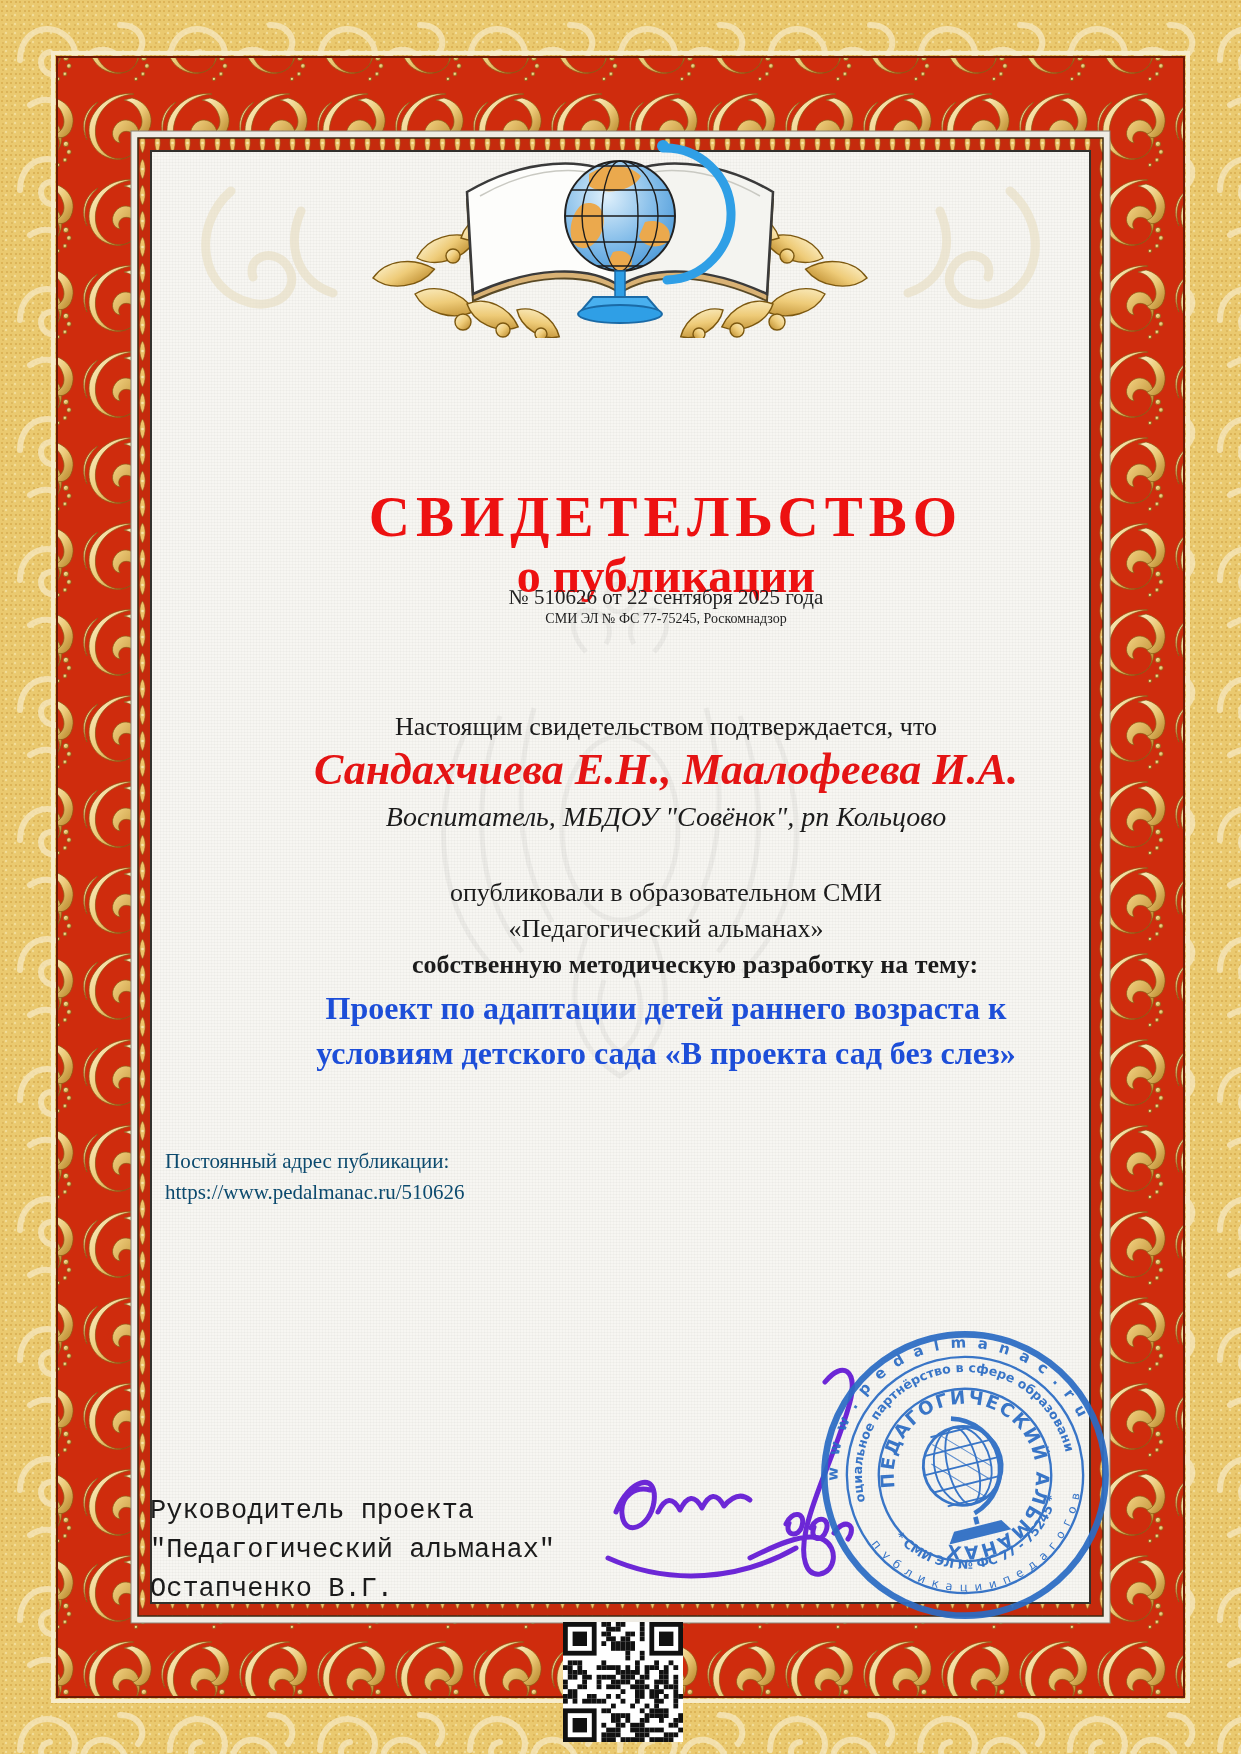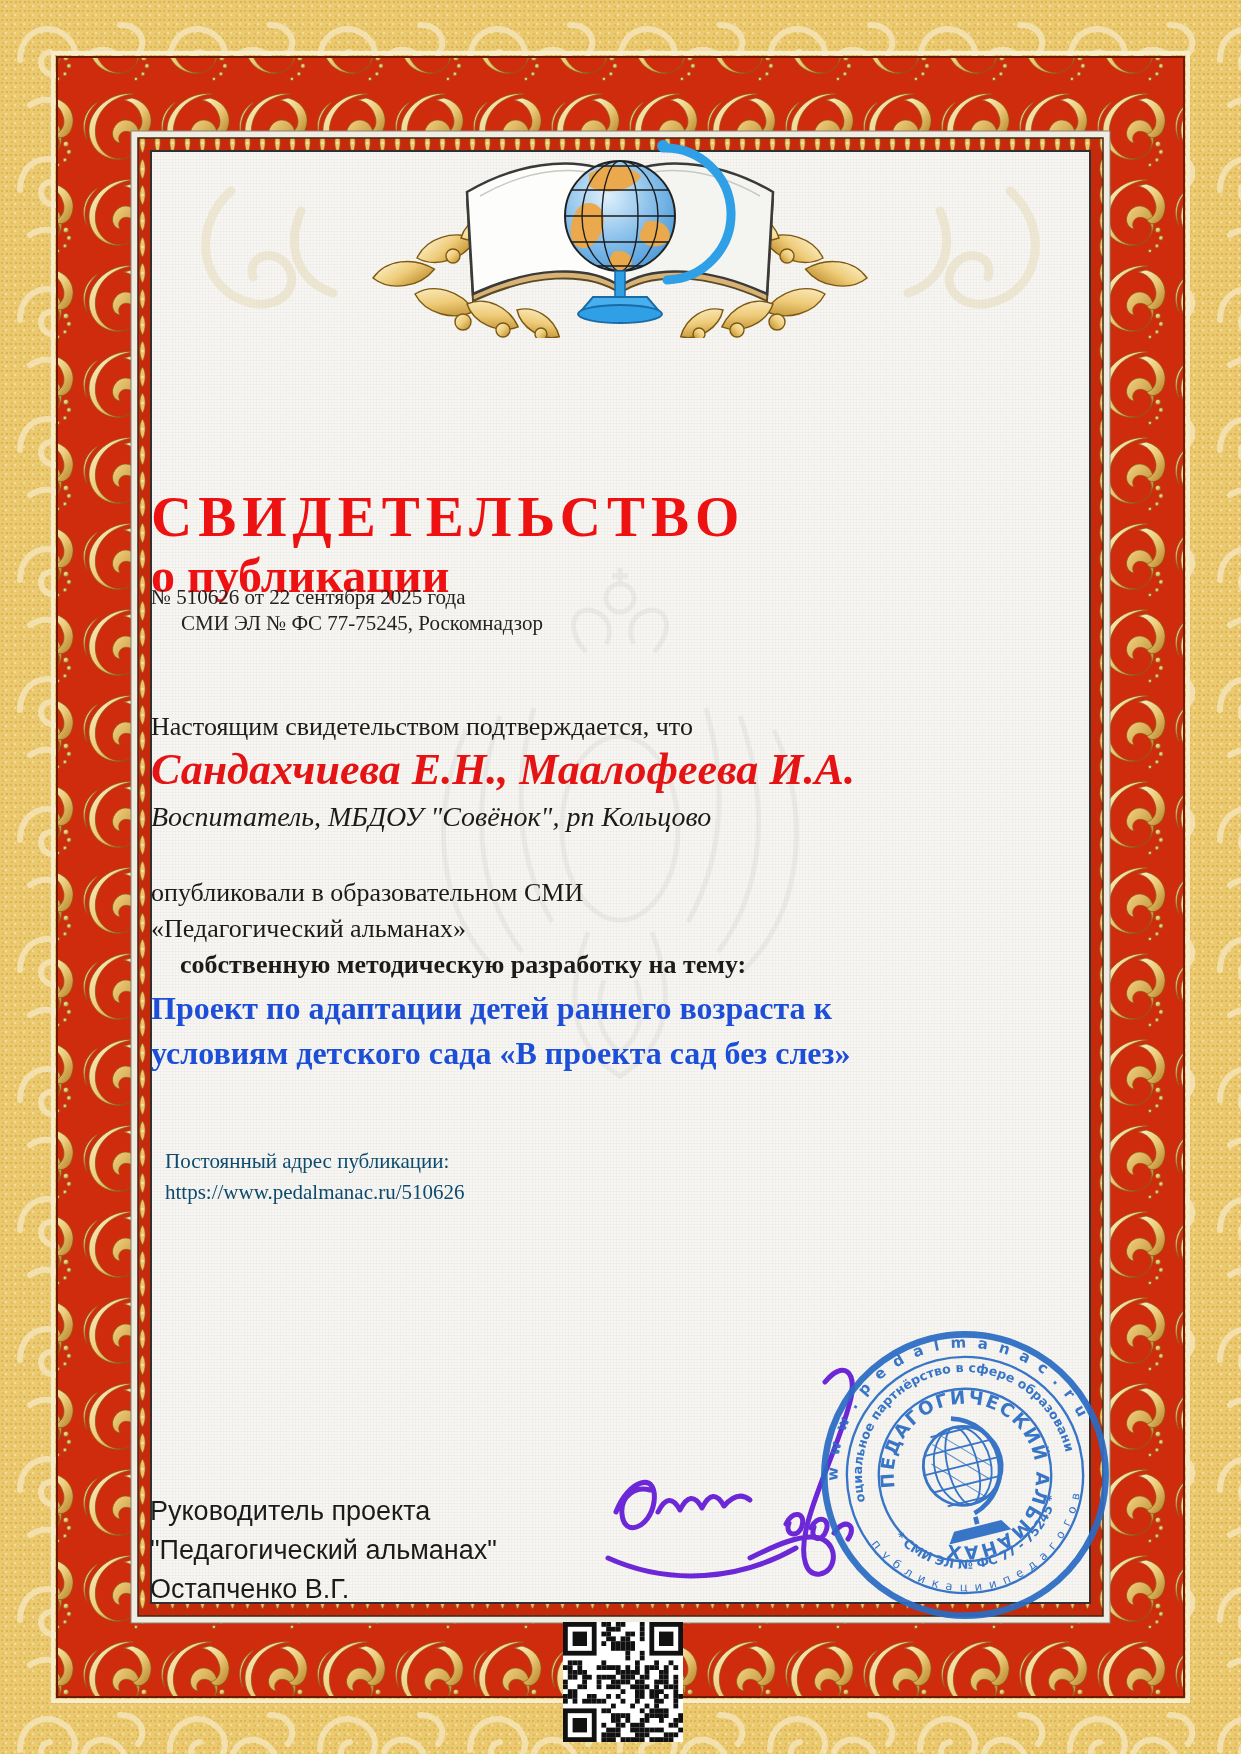--- a/index.html
+++ b/index.html
@@ -5,35 +5,35 @@
   html,body{margin:0;padding:0;background:#6e6e6e;}
   .page{position:relative;width:1241px;height:1754px;overflow:hidden;
         font-family:"Liberation Serif",serif;background:#eac96f;}
   .page svg{position:absolute;}
   .frame{left:0;top:0;}
   .paper-tex{position:absolute;left:151px;top:151px;width:939px;height:1452px;
     background:
       repeating-linear-gradient(0deg, rgba(80,80,70,0.035) 0 1px, rgba(0,0,0,0) 1px 3px),
       repeating-linear-gradient(90deg, rgba(80,80,70,0.03) 0 1px, rgba(0,0,0,0) 1px 3px);
     pointer-events:none;}
-  .c{position:absolute;left:151px;width:1030px;color:#1b1b1b;}
+  .c{position:absolute;left:151px;width:1030px;text-align:center;color:#1b1b1b;}
   .title{top:484px;font-size:57px;font-weight:bold;color:#ed1111;letter-spacing:6px;}
   .subtitle{top:548px;font-size:48px;font-weight:bold;color:#ed1111;}
   .meta1{top:585px;font-size:21px;color:#222;}
-  .meta2{top:611px;font-size:21px;color:#222;margin-left:30px;}
+  .meta2{top:611px;font-size:14px;color:#222;}
   .confirm{top:712px;font-size:26px;font-family:Liberation Serif, serif;}
   .names{top:744px;font-size:44px;font-weight:bold;font-style:italic;color:#e41414;}
   .pos{top:801px;font-size:28px;font-style:italic;}
   .pub1{top:878px;font-size:26px;}
   .pub2{top:914px;font-size:26px;}
   .pub3{top:950px;font-size:26px;font-weight:bold;padding-left:29px;}
   .work{top:986px;font-size:32px;font-weight:bold;color:#1d4ed8;line-height:45px;}
   .addr{position:absolute;left:165px;top:1146px;font-size:21px;color:#0c4a6e;
         line-height:31px;text-align:left;}
-  .signer{position:absolute;left:150px;top:1492px;font-family:Liberation Sans, sans-serif;
+  .signer{position:absolute;left:150px;top:1492px;font-family:Liberation Mono, monospace;
         font-size:27px;line-height:39px;color:#1b1b1b;text-align:left;}
   .logo{left:345px;top:126px;}
   .decor{left:151px;top:151px;}
   .wm{left:370px;top:560px;opacity:0.05;}
   .sig{left:600px;top:1362px;}
   .stamp{left:815px;top:1325px;opacity:0.93;}
   .qr{position:absolute;left:563px;top:1622px;width:120px;height:120px;background:#fff;}
   .qr svg{position:static;display:block;}
 </style>
 </head>

